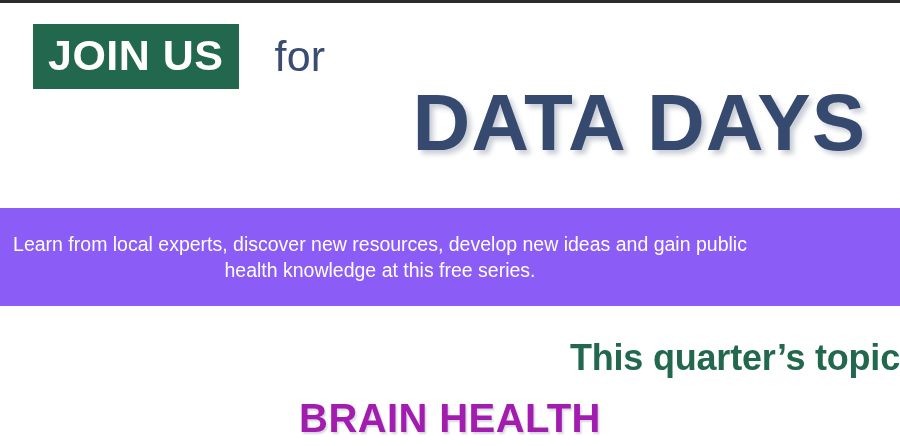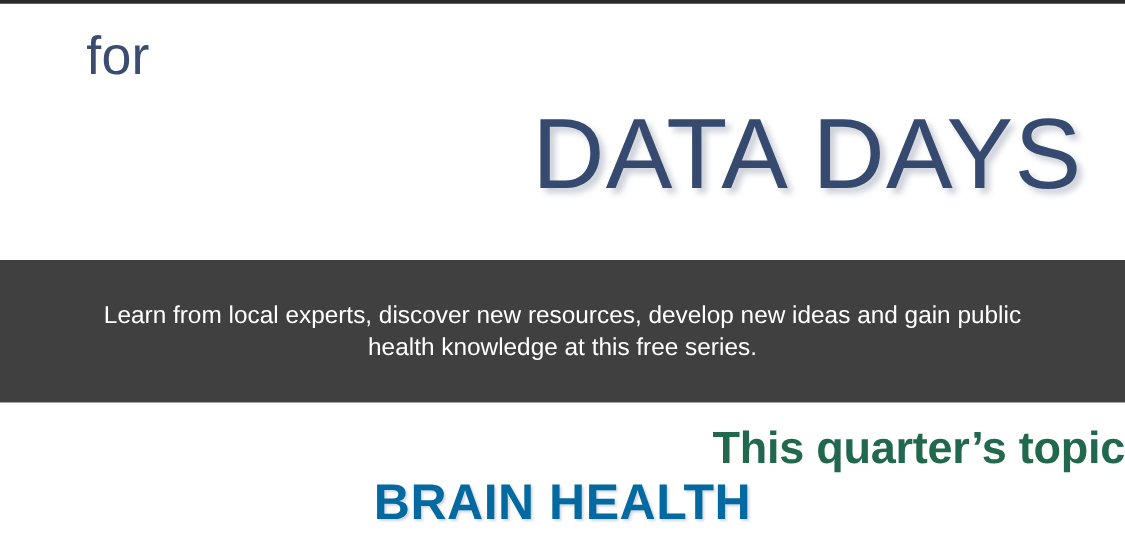--- a/index.html
+++ b/index.html
@@ -68,38 +68,38 @@
     line-height: 1;
     letter-spacing: 0.2px;
   }
 
   .data-days {
     position: absolute;
     right: 34px;
     top: 80px;
     color: #36496E;
     font-size: 80px;
-    font-weight: normal;
+    font-weight: bold;
     letter-spacing: 1px;
     line-height: 1;
     text-shadow: 4px 4px 5px rgba(120,130,150,0.40);
     white-space: nowrap;
   }
 
   
   .navy-band {
     position: absolute;
     left: 0;
     top: 208px;
     width: 900px;
-    height: 114px;
-    background: #404040;
+    height: 98px;
+    background: #8b5cf6;
     display: flex;
     align-items: center;
-    justify-content: center;
+    justify-content: flex-start;
   }
 
   .navy-band-text {
     color: #ffffff;
     font-size: 19.5px;
     line-height: 1.35;
     text-align: center;
     max-width: 760px;
     font-weight: normal;
   }
@@ -119,40 +119,41 @@
     padding-top: 17px;
     color: #21684F;
     font-size: 36px;
     font-weight: bold;
     letter-spacing: -0.2px;
     line-height: 1.05;
     text-align: right;
   }
 
   .topic-title {
-    margin: 0;
+    margin: 16px;
     padding-top: 4px;
-    color: #0369a1;
+    color: #a21caf;
     font-size: 40px;
     font-weight: bold;
     letter-spacing: 0.4px;
     line-height: 1.05;
     text-shadow: 1.5px 1.5px 2px rgba(130,140,160,0.35);
   }
 </style>
 </head>
 <body>
 
 <div class="flyer">
 
   <div class="top-rule"></div>
 
   <div class="headline-block">
 
     <div class="joinus-row">
+      <span class="joinus-badge">JOIN US</span>
       <span class="for-word">for</span>
     </div>
 
     <div class="data-days">DATA DAYS</div>
 
   </div>
 
   <div class="navy-band">
     <p class="navy-band-text">Learn from local experts, discover new resources, develop new ideas and gain public health knowledge at this free series.</p>
   </div>

